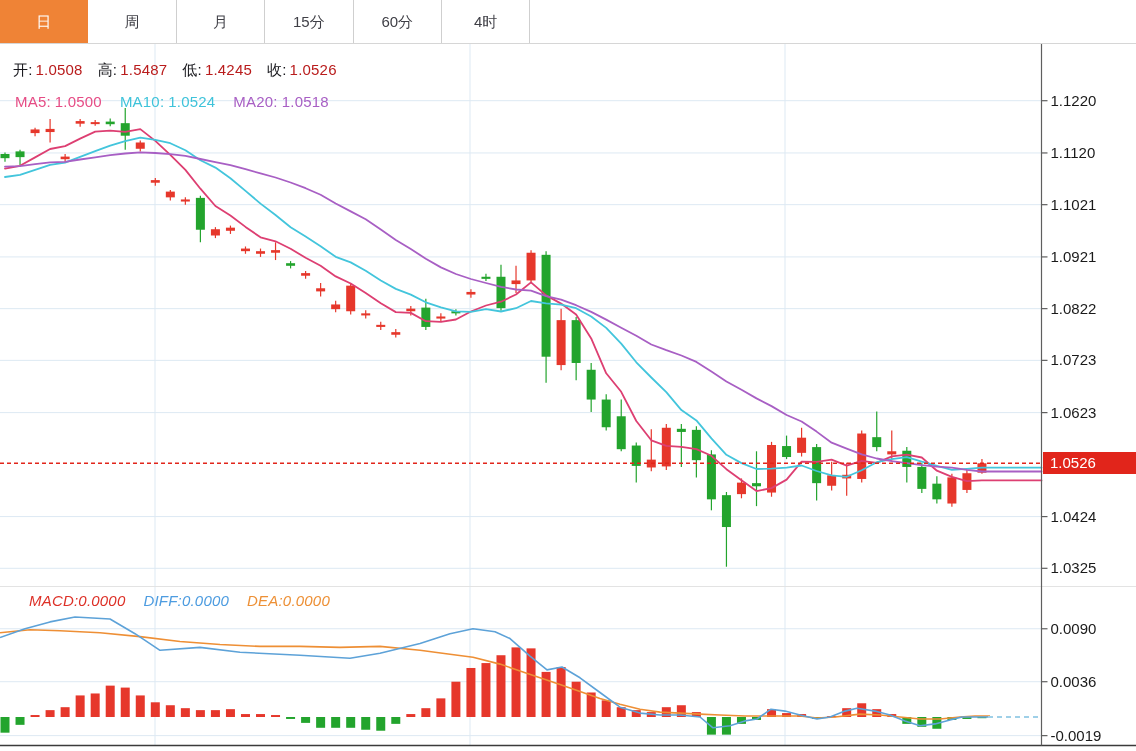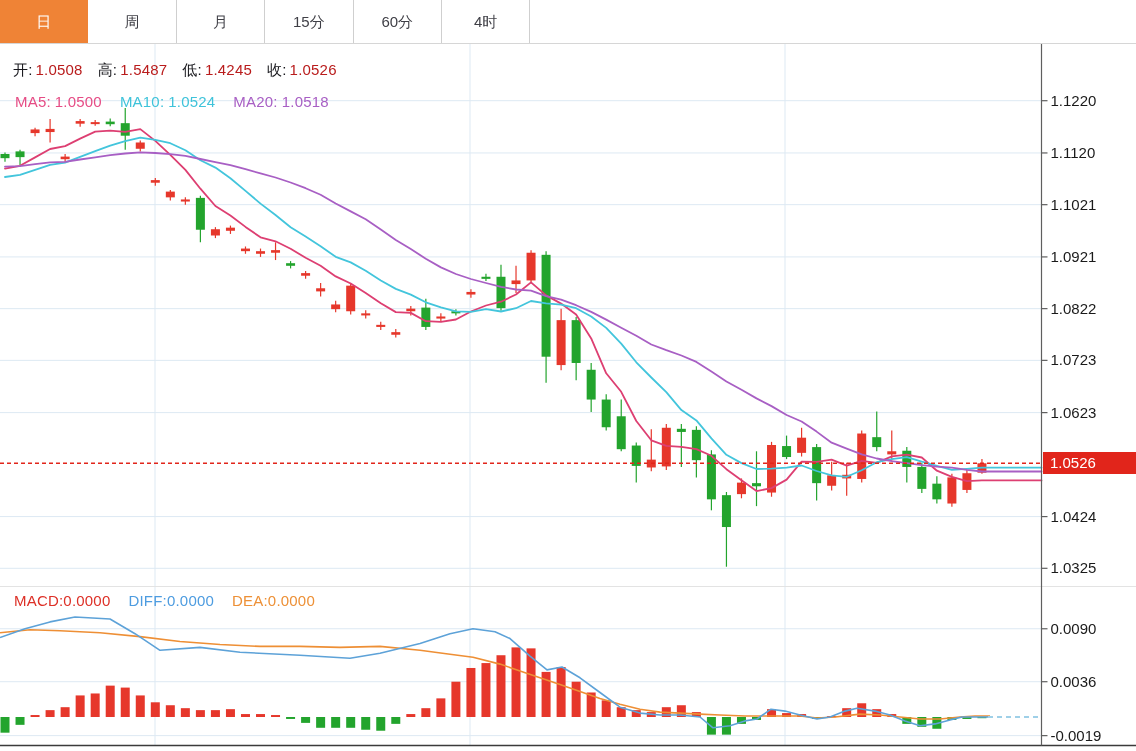--- a/index.html
+++ b/index.html
@@ -5,21 +5,21 @@
   html,body{margin:0;padding:0;background:#fff;}
   body{width:1136px;height:751px;font-family:"Liberation Sans",sans-serif;}
   .app{position:relative;width:1136px;height:751px;overflow:hidden;background:#fff;}
   .tabbar{position:absolute;top:0;left:0;width:1136px;height:44px;display:flex;background:#fff;border-bottom:1px solid #d6d6d6;box-sizing:border-box;z-index:5;}
   .tab{width:88.4px;height:43px;line-height:43px;text-align:center;font-size:15px;color:#3f3f46;border-right:1px solid #cfcfcf;box-sizing:border-box;cursor:pointer;user-select:none;}
   .tab.active{background:#ef8336;color:#fff;border-right:1px solid #ef8336;}
   #chart{position:absolute;top:44px;left:0;z-index:1;}
   .legend{position:absolute;font-size:15px;white-space:nowrap;z-index:3;letter-spacing:0.2px;}
   #quote-row{top:61px;left:13px;}
   #ma-row{top:86px;left:15px;margin-top:7px;}
-  #macd-row{top:592px;left:14px;}
+  #macd-row{top:592px;left:29px;font-style:italic;}
   .lbl{color:#17171c;}
   .val{margin-left:3px;margin-right:15px;}
   .red{color:#b91c1c;}
   .ma5{color:#e64c85;margin-right:4px;}
   .ma10{color:#3fc3da;margin-right:4px;}
   .ma20{color:#a85fc4;margin-right:4px;}
   .gap18{margin-right:18px;}
   .macdc{color:#dd3027;}
   .diffc{color:#4d9ce0;}
   .deac{color:#ed9036;}

